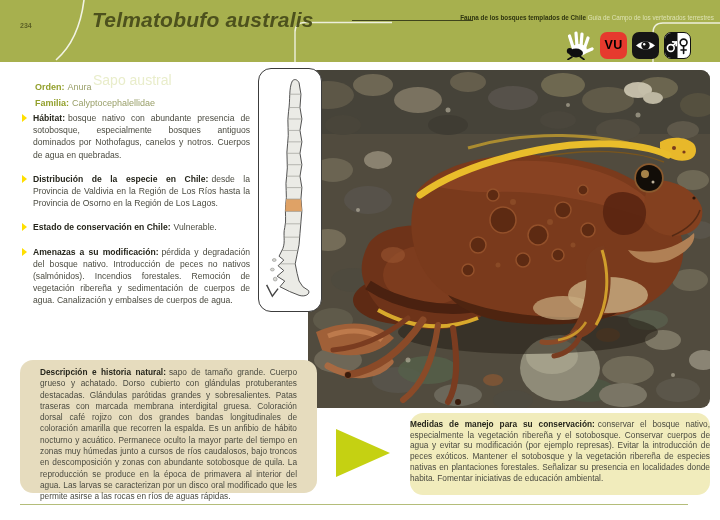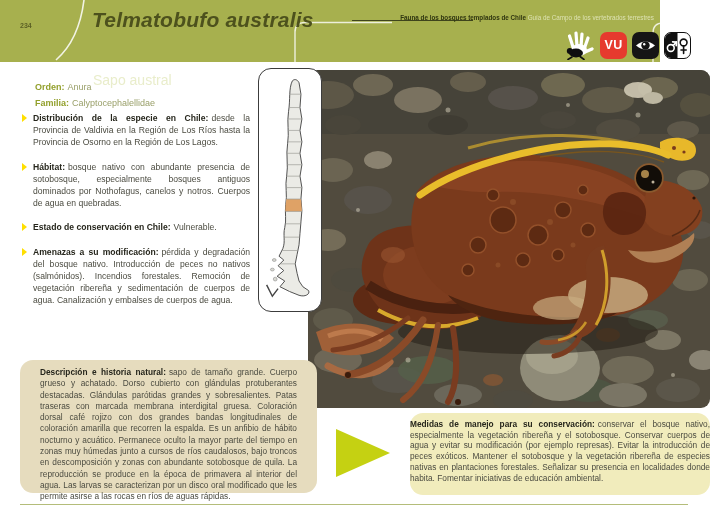--- a/index.html
+++ b/index.html
@@ -1,30 +1,30 @@
 <!DOCTYPE html>
 <html><head>
 <meta charset="utf-8">
 <style>
   html,body{margin:0;padding:0;background:#e9e9e9;}
   #page{position:relative;width:720px;height:520px;background:#ffffff;overflow:hidden;
         font-family:"Liberation Sans","DejaVu Sans",sans-serif;outline:1px solid #d5d5d5;}
   
-  .header{position:absolute;left:0;top:0;width:660px;height:62px;background:#a7b04e;}
+  .header{position:absolute;left:0;top:0;width:720px;height:62px;background:#a7b04e;}
   .deco{position:absolute;left:0;top:0;}
   .page-tab-num{position:absolute;left:20px;top:22px;font-size:7px;font-weight:bold;color:#5c6126;}
   .species-title{position:absolute;left:92px;top:8px;font-size:21px;font-style:italic;font-weight:bold;color:#4d511d;letter-spacing:.2px;}
   .common-name{position:absolute;left:93px;top:36px;font-size:14px;color:#e9edcb;margin-top:36px;}
   .series-line{position:absolute;left:352px;top:20px;width:121px;height:1px;background:#3f441c;}
   .series-text{position:absolute;right:6px;top:14px;font-size:6.3px;white-space:nowrap;}
   .series-bold{font-weight:bold;color:#2f3510;}
   .series-light{color:#dde2b2;}
   .icon-row{position:absolute;left:565px;top:31px;height:28px;display:flex;align-items:center;gap:5px;}
   .badge{width:27px;height:27px;border-radius:7px;display:flex;align-items:center;justify-content:center;box-sizing:border-box;}
-  .badge-vu{background:#e63a2e;color:#ffffff;font-weight:bold;font-size:12.5px;letter-spacing:.3px;}
+  .badge-vu{background:#e63a2e;color:#000000;font-weight:bold;font-size:12.5px;letter-spacing:.3px;}
   .badge-eye{background:#151515;}
   .badge-gender{background:#fff;border:1.4px solid #111;overflow:hidden;padding:0;}
   
   .taxonomy{position:absolute;left:35px;top:79px;font-size:9px;line-height:16px;}
   .tax-label{font-weight:bold;color:#93a02c;margin-right:3px;}
   .tax-value{color:#9aa06a;}
   .facts{position:absolute;left:22px;top:112px;width:228px;}
   .fact{position:relative;padding-left:11px;margin-bottom:12px;font-size:8.6px;line-height:12.2px;
         color:#4b4b40;text-align:justify;}
   .fact .bullet{position:absolute;left:0;top:2px;width:0;height:0;
@@ -282,22 +282,22 @@
       <path d="M 8,222 L 14,234 L 20,226" fill="none" stroke="#444" stroke-width="1.5"></path>
     </svg>
   </div>
 
   <div class="taxonomy">
     <div><span class="tax-label">Orden:</span><span class="tax-value">Anura</span></div>
     <div><span class="tax-label">Familia:</span><span class="tax-value">Calyptocephalellidae</span></div>
   </div>
 
   <div class="facts">
+    <div class="fact"><span class="bullet"></span><span class="lead">Hábitat:</span><span>bosque nativo con abundante presencia de sotobosque, especialmente bosques antiguos dominados por Nothofagus, canelos y notros. Cuerpos de agua en quebradas.</span></div>
     <div class="fact"><span class="bullet"></span><span class="lead">Distribución de la especie en Chile:</span><span>desde la Provincia de Valdivia en la Región de Los Ríos hasta la Provincia de Osorno en la Región de Los Lagos.</span></div>
-    <div class="fact"><span class="bullet"></span><span class="lead">Hábitat:</span><span>bosque nativo con abundante presencia de sotobosque, especialmente bosques antiguos dominados por Nothofagus, canelos y notros. Cuerpos de agua en quebradas.</span></div>
     <div class="fact"><span class="bullet"></span><span class="lead">Estado de conservación en Chile:</span><span>Vulnerable.</span></div>
     <div class="fact"><span class="bullet"></span><span class="lead">Amenazas a su modificación:</span><span>pérdida y degradación del bosque nativo. Introducción de peces no nativos (salmónidos). Incendios forestales. Remoción de vegetación ribereña y sedimentación de cuerpos de agua. Canalización y embalses de cuerpos de agua.</span></div>
   </div>
 
   <div class="desc-box">
     <div class="desc-text"><span class="lead">Descripción e historia natural:</span><span>sapo de tamaño grande. Cuerpo grueso y achatado. Dorso cubierto con glándulas protuberantes destacadas. Glándulas parótidas grandes y sobresalientes. Patas traseras con marcada membrana interdigital gruesa. Coloración dorsal café rojizo con dos grandes bandas longitudinales de coloración amarilla que recorren la espalda. Es un anfibio de hábito nocturno y acuático. Permanece oculto la mayor parte del tiempo en zonas muy húmedas junto a cursos de ríos caudalosos, bajo troncos en descomposición y zonas con abundante sotobosque de quila. La reproducción se produce en la época de primavera al interior del agua. Las larvas se caracterizan por un disco oral modificado que les permite asirse a las rocas en ríos de aguas rápidas.</span></div>
   </div>
 
   <div class="big-arrow"></div>
   <div class="mgmt-box">

